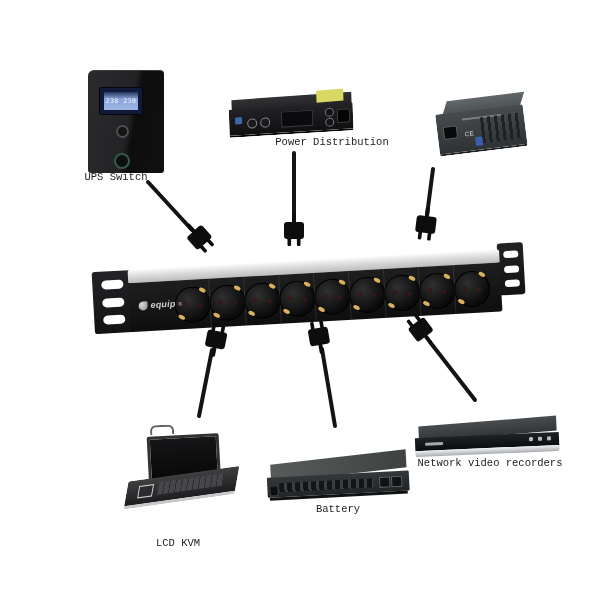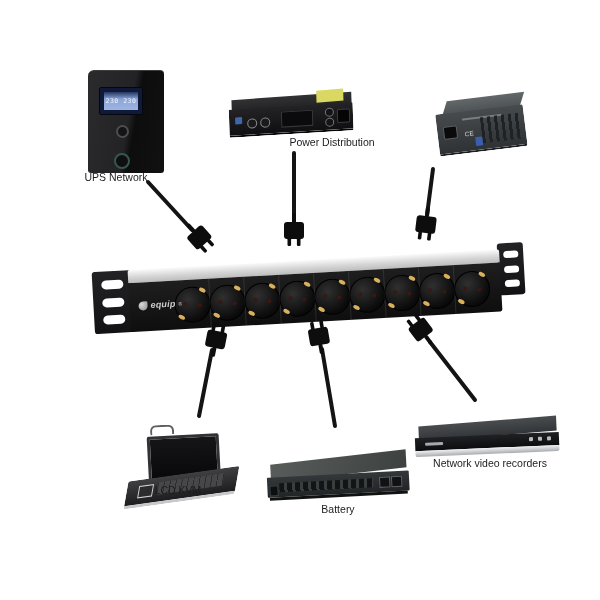--- a/index.html
+++ b/index.html
@@ -1,18 +1,18 @@
 <!DOCTYPE html>
 <html><head>
 <meta charset="utf-8">
 <style>
   html,body{margin:0;padding:0;background:#fff;}
   .canvas{position:relative;width:600px;height:600px;background:#ffffff;overflow:hidden;
           font-family:"Liberation Sans",sans-serif;}
-  .dev-label{position:absolute;text-align:center;font-size:10.5px;color:#1c1c1e;z-index:7;}
+  .dev-label{position:absolute;text-align:center;font-size:10.5px;color:#1c1c1e;z-index:7;font-family:Liberation Mono, monospace;}
 
   
   .ups{position:absolute;left:88px;top:70px;width:76px;height:102px;z-index:3;
        background:linear-gradient(100deg,#2b2b2d 0%,#232325 52%,#0d0d0e 60%,#111112 100%);
        border-radius:6px 4px 3px 3px;border-top:1px solid #3c3c3e;}
   .ups-lcd{position:absolute;left:11px;top:16px;width:42px;height:26px;background:#101a38;
            border-radius:2px;border:1px solid #05070f;display:flex;align-items:center;justify-content:center;}
   .ups-lcd-inner{width:34px;height:18px;background:linear-gradient(#22345e 0%,#8ba6d8 40%,#9db4e2 100%);
            display:flex;align-items:center;justify-content:center;
            font-family:"DejaVu Sans Mono",monospace;font-size:6.5px;color:#f0f4ff;letter-spacing:.5px;}
@@ -124,21 +124,21 @@
 
 <div class="canvas">
 
   <div class="ups">
     <div class="ups-lcd">
       <div class="ups-lcd-inner">230 230</div>
     </div>
     <div class="ups-btn"></div>
     <div class="ups-logo"></div>
   </div>
-  <div class="dev-label" style="left:66px;top:171px;width:100px;">UPS Network</div>
+  <div class="dev-label" style="left:66px;top:171px;width:100px;">UPS Switch</div>
 
   <div class="pd">
     <div class="pd-top"></div>
     <div class="pd-sticker"></div>
     <div class="pd-front">
       <div class="pd-brand"></div>
       <div class="pd-jack" style="left:18px;"></div>
       <div class="pd-jack" style="left:31px;"></div>
       <div class="pd-disp"></div>
       <div class="pd-port" style="left:96px;top:4px;"></div>
@@ -257,21 +257,21 @@
   </div>
 
   <div class="kvm">
     <div class="kvm-handle"></div>
     <div class="kvm-screen"></div>
     <div class="kvm-tray">
       <div class="kvm-touchpad"></div>
       <div class="kvm-keys"></div>
     </div>
   </div>
-  <div class="dev-label" style="left:128px;top:484px;width:100px;">LCD KVM</div>
+  <div class="dev-label" style="left:128px;top:537px;width:100px;">LCD KVM</div>
 
   <div class="sw">
     <div class="sw-top"></div>
     <div class="sw-front">
       <div class="sw-mgmt"></div>
       <div class="sw-ports"></div>
       <div class="sw-uplink" style="left:112px;"></div>
       <div class="sw-uplink" style="left:124px;"></div>
     </div>
     <div class="sw-bottom"></div>

